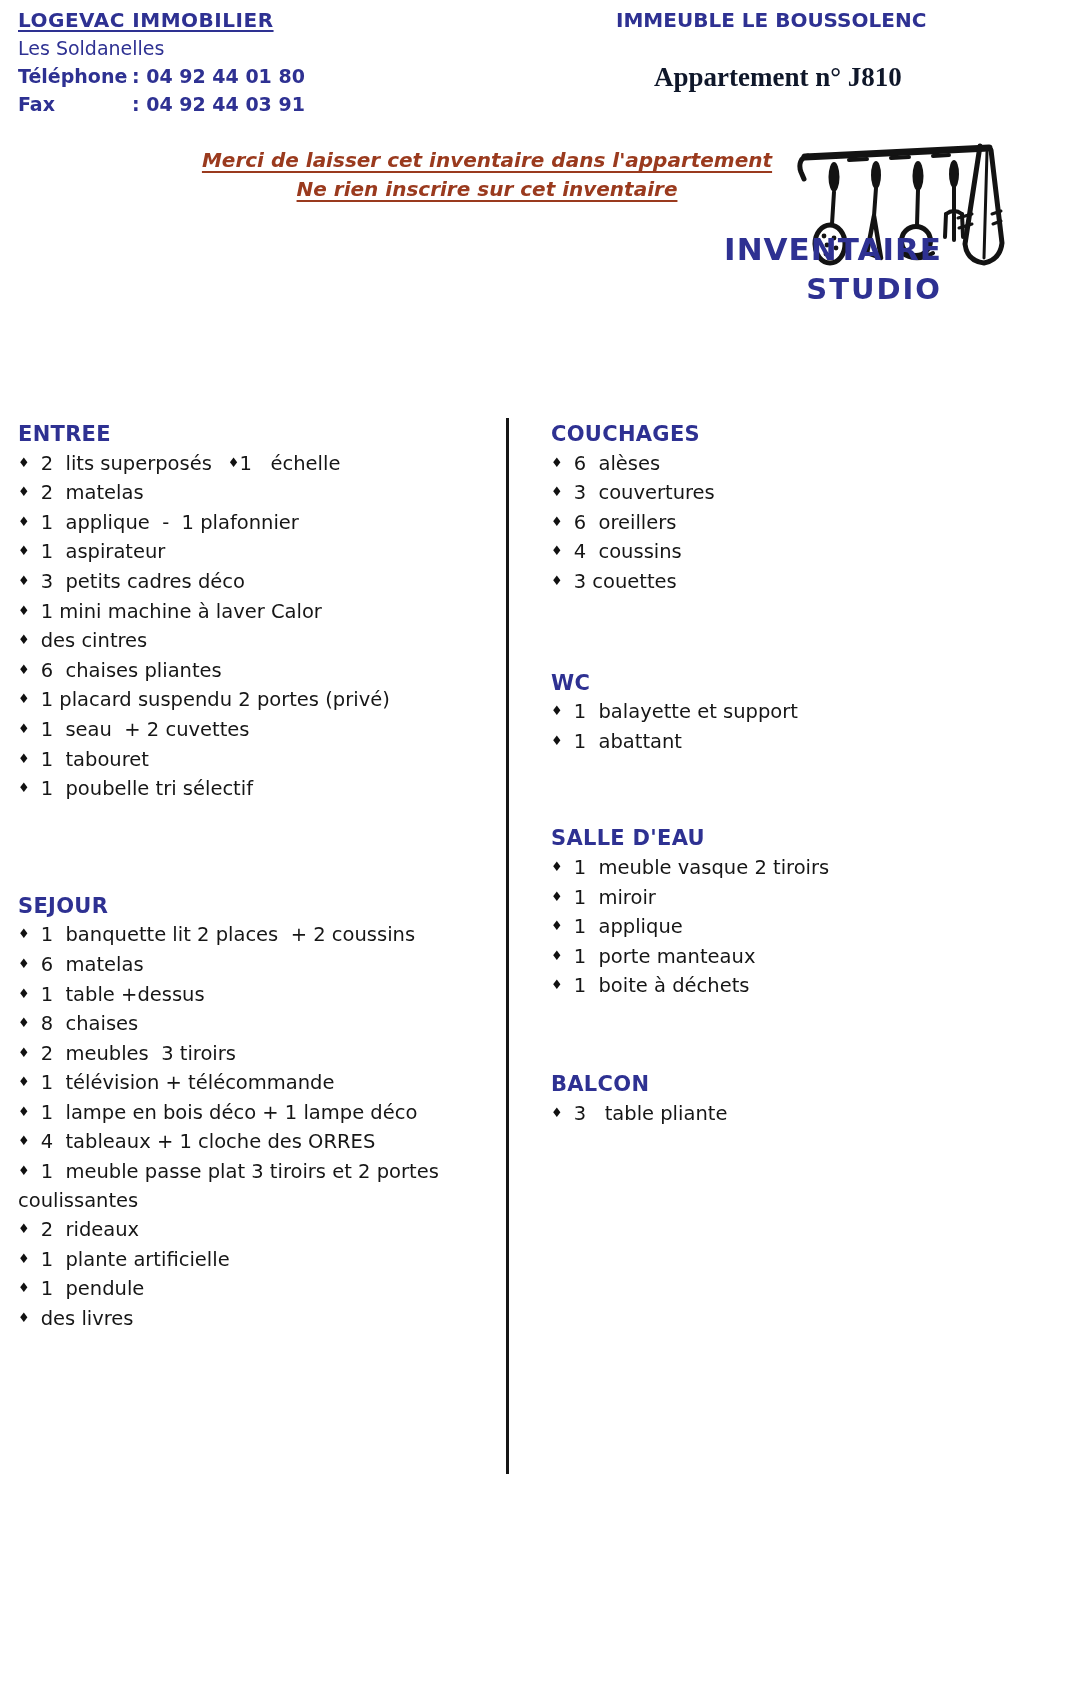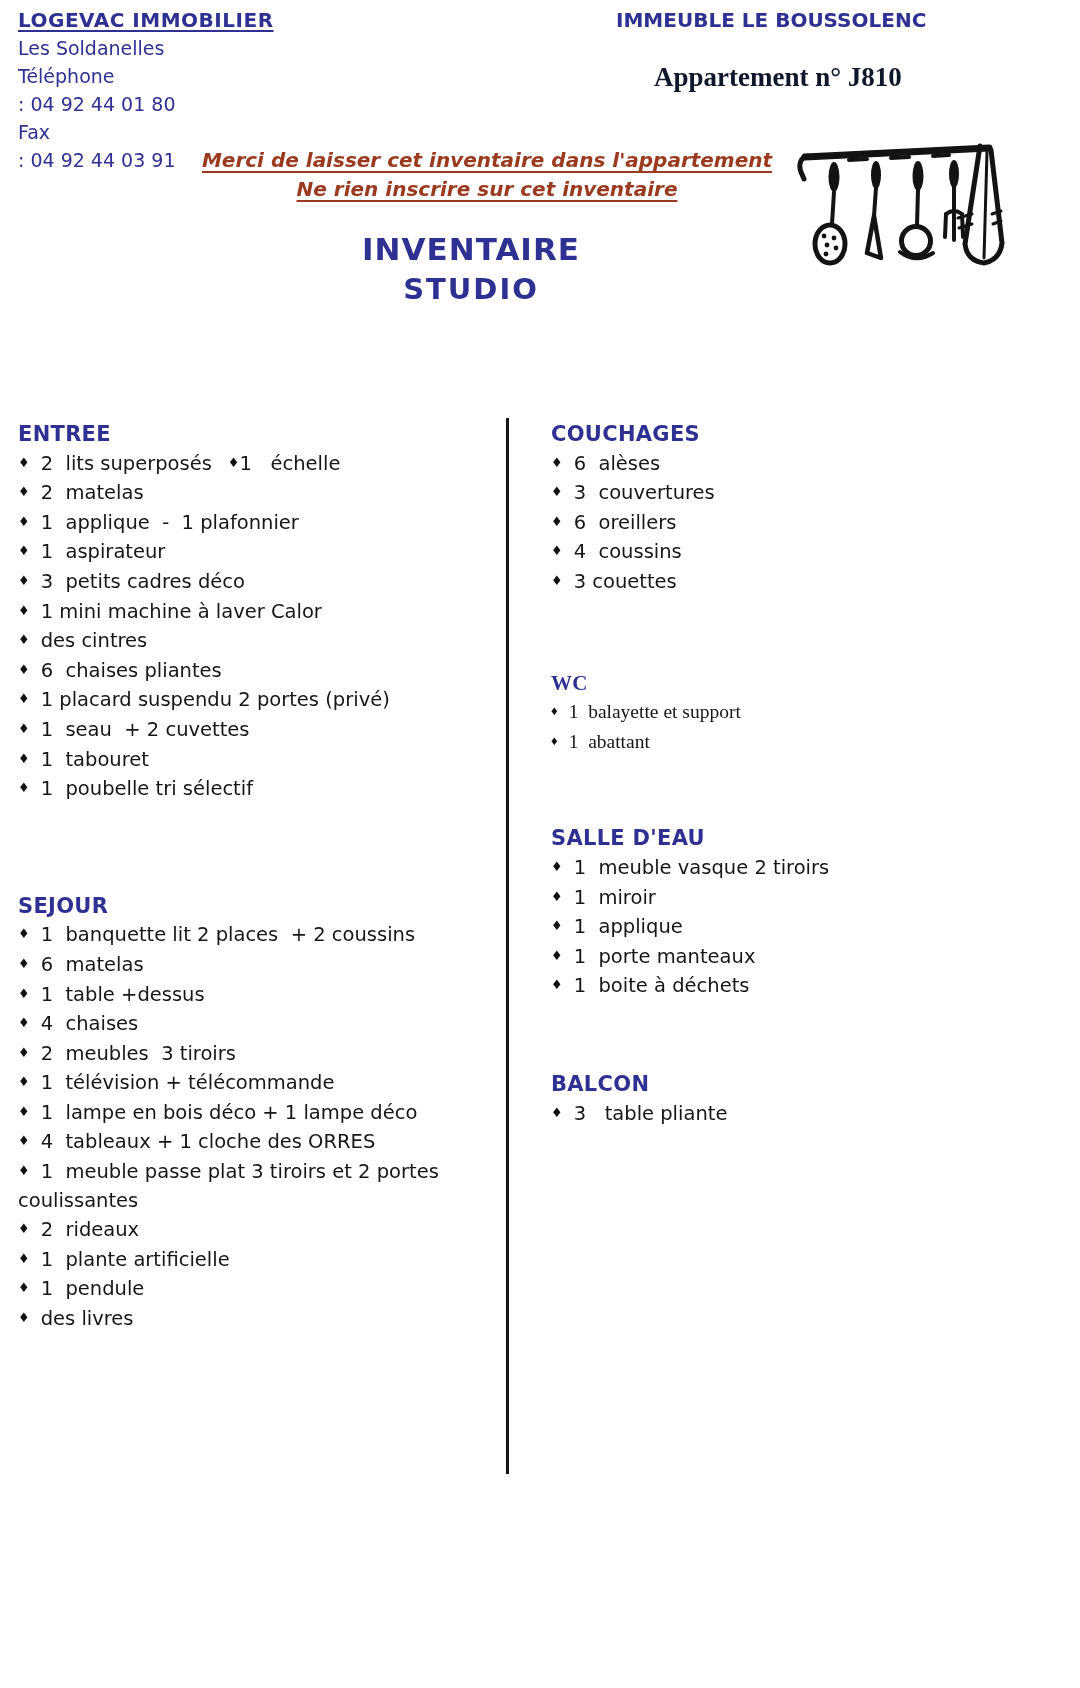--- a/index.html
+++ b/index.html
@@ -6,50 +6,50 @@
   body {
     width:1080px; height:1688px; background:#ffffff;
     font-family:"DejaVu Sans","Liberation Sans",sans-serif;
     color:#161616; position:relative; overflow:hidden;
   }
 
   
   .hl { position:absolute; left:18px; top:6px; }
   .company { font-size:20px; font-weight:bold; color:#2e3192; text-decoration:underline; text-underline-offset:3px; line-height:28px; letter-spacing:0.5px;}
   .hsub { font-size:19px; color:#2e3192; line-height:28px; }
-  .crow { display:flex; font-size:19px; font-weight:normal; color:#2e3192; line-height:28px;flex-direction:column; }
+  .crow { display:flex; font-size:19px; font-weight:bold; color:#2e3192; line-height:28px; }
   .clabel { width:114px; }
 
   
   .hr-block { position:absolute; left:616px; top:8px; width:480px; }
   .building { font-size:20px; font-weight:bold; color:#2e3192; line-height:24px; }
   .apartment { font-size:27px; font-weight:bold; color:#0f172a; margin-top:30px; margin-left:38px;font-family:Liberation Serif, serif; }
 
   
   .notice { position:absolute; left:0; top:146px; width:946px; text-align:center;
             color:#9a3a1e; font-weight:bold; font-style:italic; }
   .notice div { font-size:20px; line-height:29px; text-decoration:underline; text-underline-offset:4px;padding-left:28px; }
 
   
-  .title-block { position:absolute; left:0; top:231px; width:942px; text-align:center; color:#2e3192; font-weight:bold; }
+  .title-block { position:absolute; left:0; top:231px; width:942px; text-align:right; color:#2e3192; font-weight:bold; }
   .title1 { font-size:31px; letter-spacing:1px; line-height:36px; }
   .title2 { font-size:29px; letter-spacing:2px; line-height:34px; margin-top:5px; }
 
   
   .utensils { position:absolute; left:792px; top:124px; }
 
   
   .divider { position:absolute; left:506px; top:418px; width:3px; height:1056px; background:#151515; }
   .col { position:absolute; top:420px; }
   .col-left  { left:18px;  width:474px; }
   .col-right { left:551px; width:505px; }
 
   .sec-title { color:#2e3192; font-size:21px; font-weight:bold; line-height:28.6px; letter-spacing:0.3px; }
   .sec-sejour { margin-top:88px; }
-  .sec-wc { margin-top:72px;font-family:Liberation Serif, serif; }
+  .sec-wc { margin-top:72px; }
   .sec-salle { margin-top:68px; }
   .sec-balcon { margin-top:69px; }
 
   .item { font-size:19.5px; line-height:28.6px; white-space:pre-wrap; }
   .blt { font-size:13px; margin-right:11px; vertical-align:3px; color:#111; }
   .blt.extra { margin-left:16px; margin-right:0; }
 </style>
 </head>
 <body>
 
@@ -144,21 +144,21 @@
       <div class="item"><span class="blt">♦</span><span>1  seau  + 2 cuvettes</span></div>
       <div class="item"><span class="blt">♦</span><span>1  tabouret</span></div>
       <div class="item"><span class="blt">♦</span><span>1  poubelle tri sélectif</span></div>
     </div>
 
     <div class="sec-sejour">
       <div class="sec-title">SEJOUR</div>
       <div class="item"><span class="blt">♦</span><span>1  banquette lit 2 places  + 2 coussins</span></div>
       <div class="item"><span class="blt">♦</span><span>6  matelas</span></div>
       <div class="item"><span class="blt">♦</span><span>1  table +dessus</span></div>
-      <div class="item"><span class="blt">♦</span><span>4  chaises</span></div>
+      <div class="item"><span class="blt">♦</span><span>8  chaises</span></div>
       <div class="item"><span class="blt">♦</span><span>2  meubles  3 tiroirs</span></div>
       <div class="item"><span class="blt">♦</span><span>1  télévision + télécommande</span></div>
       <div class="item"><span class="blt">♦</span><span>1  lampe en bois déco + 1 lampe déco</span></div>
       <div class="item"><span class="blt">♦</span><span>4  tableaux + 1 cloche des ORRES</span></div>
       <div class="item"><span class="blt">♦</span><span>1  meuble passe plat 3 tiroirs et 2 portes coulissantes</span></div>
       <div class="item"><span class="blt">♦</span><span>2  rideaux</span></div>
       <div class="item"><span class="blt">♦</span><span>1  plante artificielle</span></div>
       <div class="item"><span class="blt">♦</span><span>1  pendule</span></div>
       <div class="item"><span class="blt">♦</span><span>des livres</span></div>
     </div>

